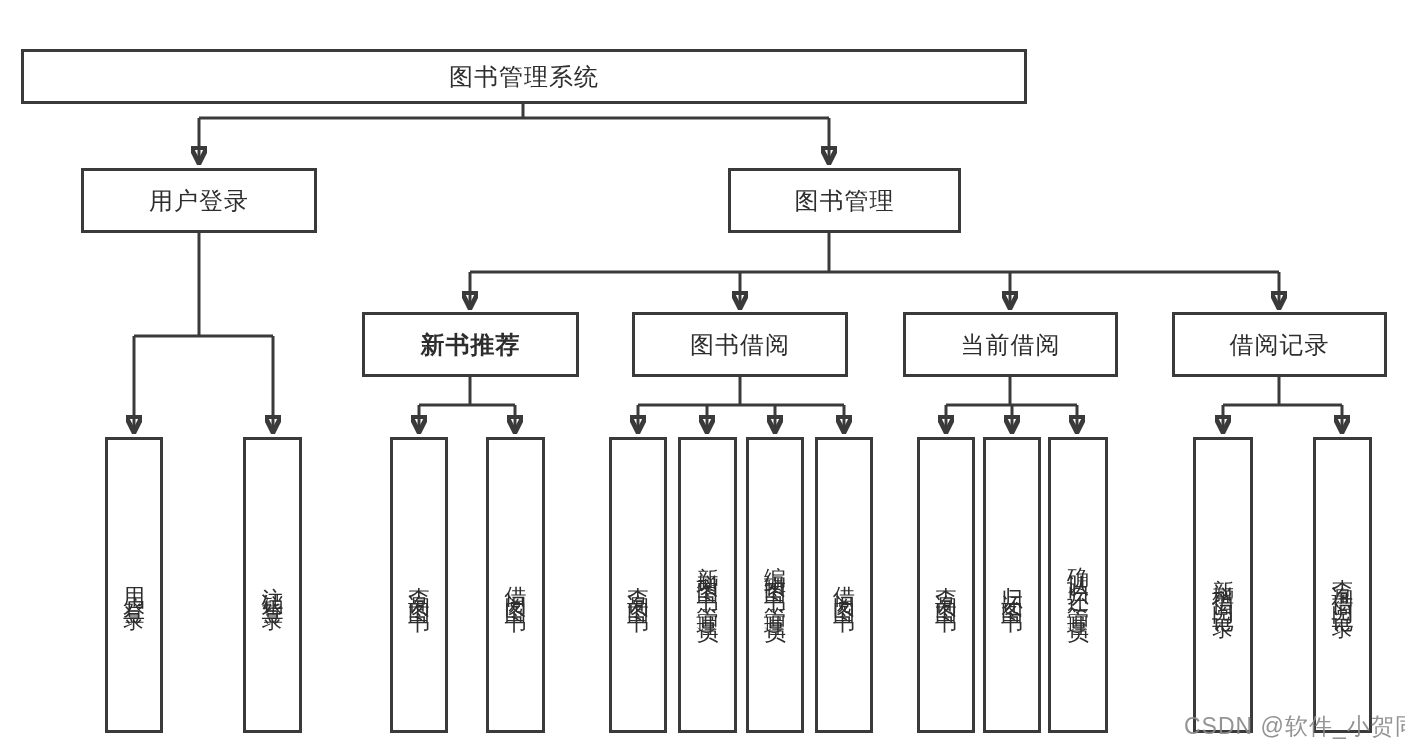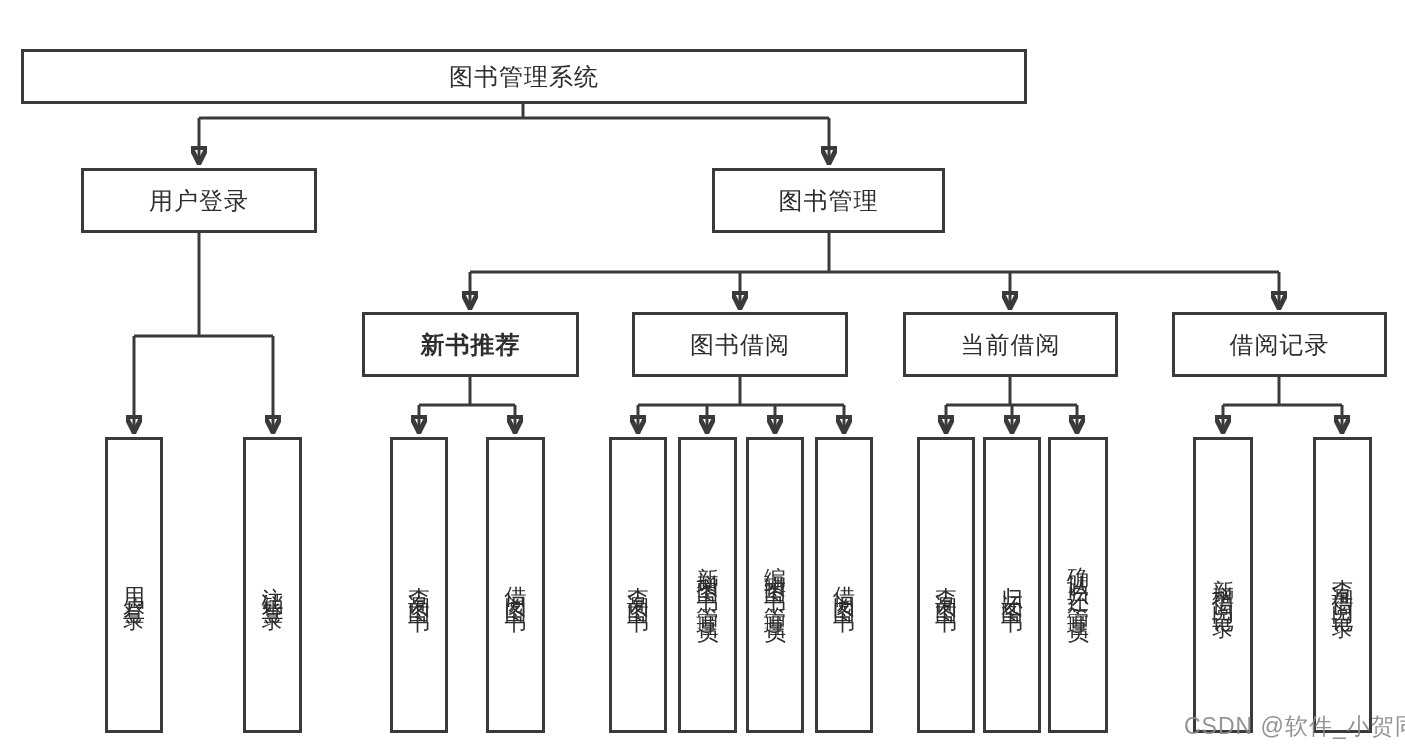--- a/index.html
+++ b/index.html
@@ -104,21 +104,21 @@
 
     <path d="M1279,377 V406"></path>
     <path d="M1223,405 H1342"></path>
     <line x1="1223" y1="405" x2="1223" y2="431" marker-end="url(#arw)"></line>
     <line x1="1342" y1="405" x2="1342" y2="431" marker-end="url(#arw)"></line>
   </svg>
 
   <div class="node hbox" style="left:21px; top:13px; width:1006px; height:55px;margin-top:36px;">图书管理系统</div>
 
   <div class="node hbox" style="left:81px; top:168px; width:236px; height:65px;">用户登录</div>
-  <div class="node hbox" style="left:712px; top:168px; width:233px; height:65px;">图书管理</div>
+  <div class="node hbox" style="left:728px; top:168px; width:233px; height:65px;">图书管理</div>
 
   <div class="node hbox" style="left:362px; top:312px; width:217px; height:65px;font-weight:bold;">新书推荐</div>
   <div class="node hbox" style="left:632px; top:312px; width:216px; height:65px;">图书借阅</div>
   <div class="node hbox" style="left:903px; top:312px; width:215px; height:65px;">当前借阅</div>
   <div class="node hbox" style="left:1172px; top:312px; width:215px; height:65px;">借阅记录</div>
 
   <div class="node vbox" style="left:105px; top:437px; width:58px; height:296px;">用户登录</div>
   <div class="node vbox" style="left:243px; top:437px; width:59px; height:296px;">注销登录</div>
 
   <div class="node vbox" style="left:390px; top:437px; width:58px; height:296px;">查询图书</div>

